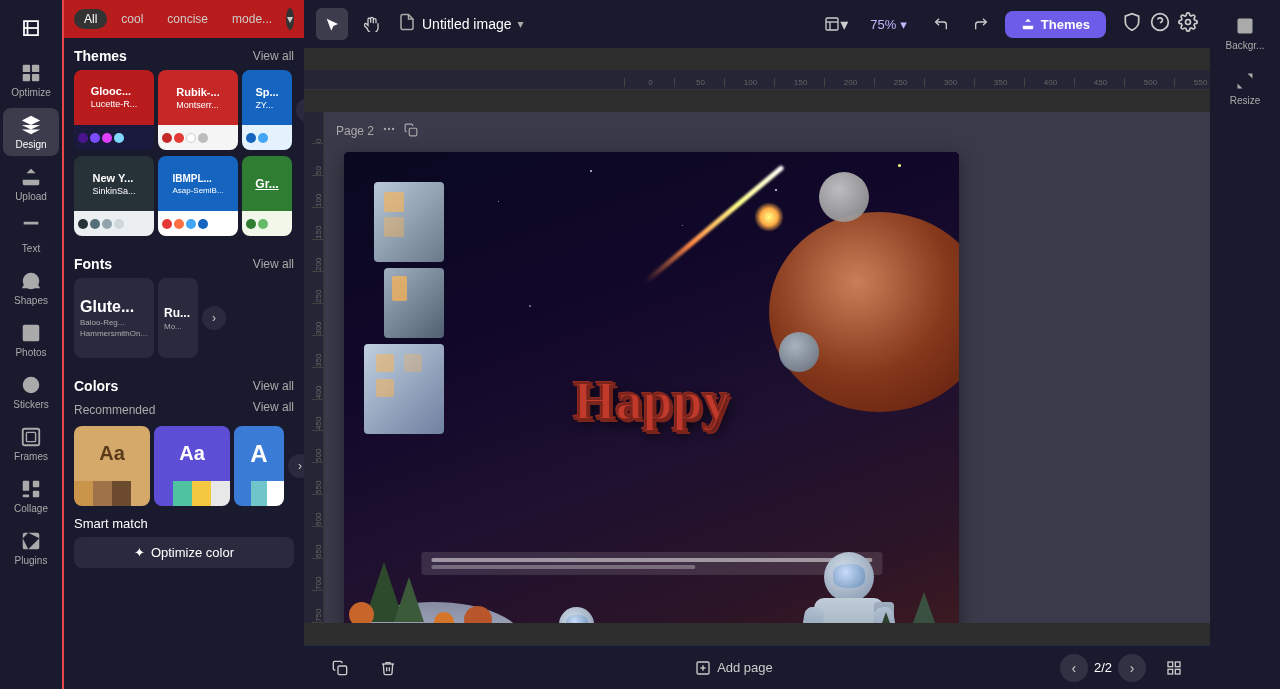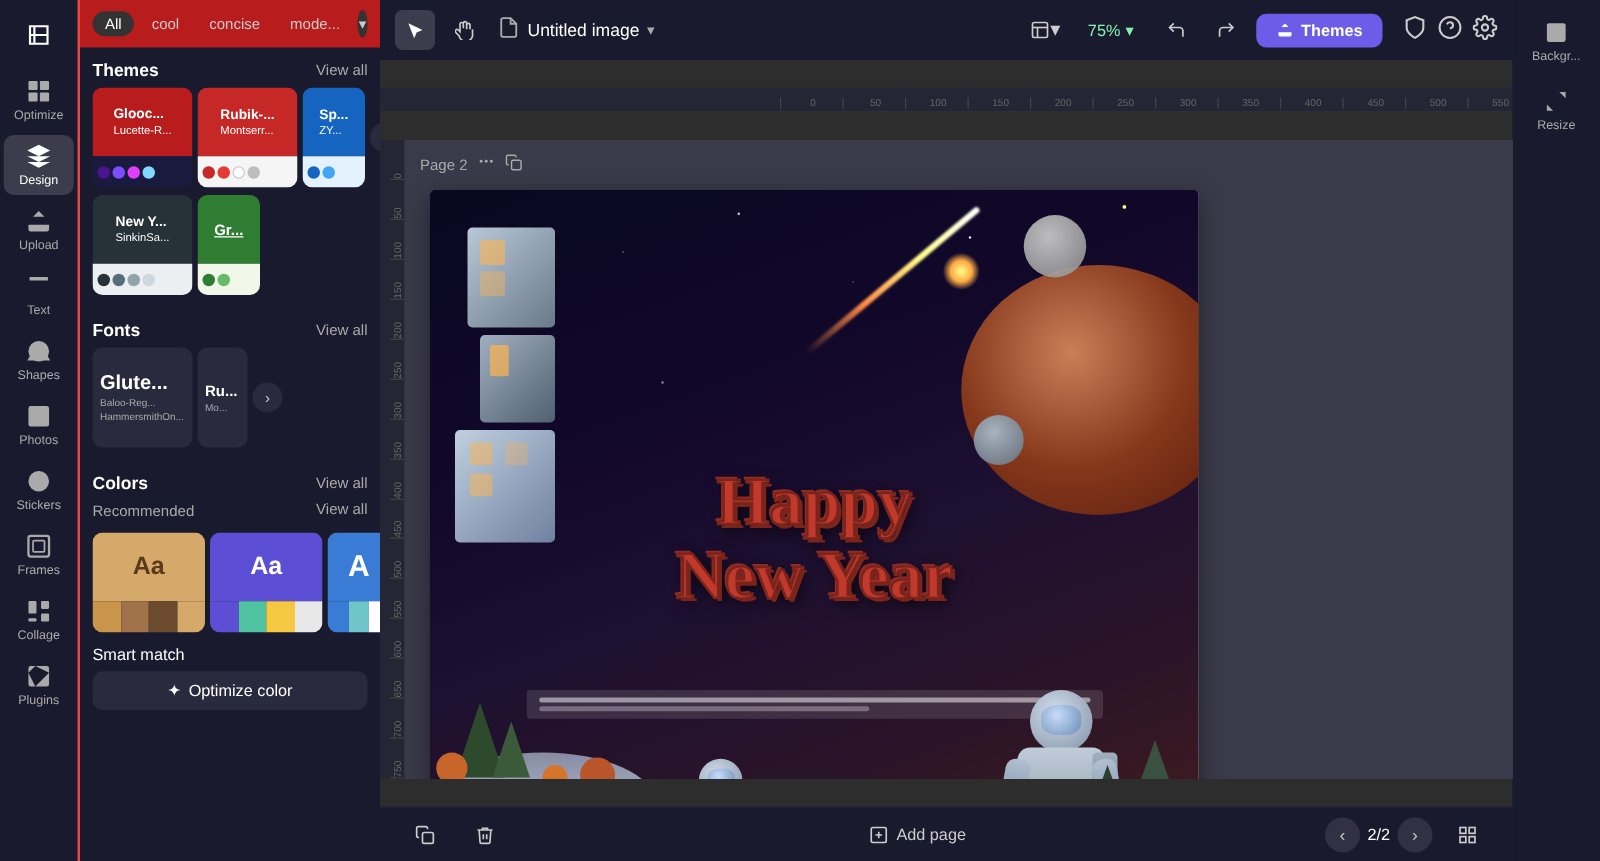--- a/index.html
+++ b/index.html
@@ -146,21 +146,21 @@
       flex-direction: column;
       justify-content: center;
       padding: 6px;
       cursor: pointer;
       flex-shrink: 0;
       overflow: hidden;
     }
     .font-name { color: #fff; font-size: 16px; font-weight: 700; }
     .font-sub { color: #aaa; font-size: 8px; margin-top: 2px; }
     .color-card {
-      width: 90px;
+      width: 76px;
       height: 80px;
       border-radius: 8px;
       overflow: hidden;
       cursor: pointer;
       flex-shrink: 0;
       position: relative;
     }
     .color-card-bg {
       width: 100%;
       height: 55px;
@@ -237,21 +237,21 @@
     }
     .tool-btn.active { background: rgba(255,255,255,0.15); color: #fff; }
     .zoom-btn {
       display: flex;
       align-items: center;
       gap: 4px;
       padding: 4px 10px;
       background: transparent;
       border: none;
       border-radius: 6px;
-      color: #86efac;
+      color: #c4b5fd;
       font-size: 13px;
       cursor: pointer;
     }
     .export-btn {
       display: flex;
       align-items: center;
       gap: 6px;
       padding: 6px 16px;
       background: #6c5ce7;
       border: none;
@@ -581,20 +581,33 @@
     <div class="theme-card">
       <div class="theme-card-top" style="background:#263238; color:#fff;">
         <span style="font-size:11px; font-weight:800;">New Y...<br><span style="font-size:9px; font-weight:400;">SinkinSa...</span></span>
       </div>
       <div class="theme-card-bottom" style="background:#eceff1;">
         <div class="color-dots">
           <div class="color-dot" style="background:#263238;"></div>
           <div class="color-dot" style="background:#546e7a;"></div>
           <div class="color-dot" style="background:#90a4ae;"></div>
           <div class="color-dot" style="background:#cfd8dc;"></div>
+        </div>
+      </div>
+    </div>
+    <div class="theme-card">
+      <div class="theme-card-top" style="background:#1565c0; color:#fff;">
+        <span style="font-size:10px; font-weight:800;">IBMPL...<br><span style="font-size:8px; font-weight:400;">Asap-SemiB...</span></span>
+      </div>
+      <div class="theme-card-bottom" style="background:#fff;">
+        <div class="color-dots">
+          <div class="color-dot" style="background:#e53935;"></div>
+          <div class="color-dot" style="background:#ff7043;"></div>
+          <div class="color-dot" style="background:#42a5f5;"></div>
+          <div class="color-dot" style="background:#1565c0;"></div>
         </div>
       </div>
     </div>
     <div class="theme-card" style="width:50px;">
       <div class="theme-card-top" style="background:#2e7d32; color:#fff;">
         <span style="font-size:12px; font-weight:800;text-decoration:underline;">Gr...</span>
       </div>
       <div class="theme-card-bottom" style="background:#f1f8e9;">
         <div class="color-dots">
           <div class="color-dot" style="background:#2e7d32;"></div>
@@ -853,21 +866,20 @@
             <div style="position:absolute;bottom:60px;left:20px;width:0;height:0;border-left:20px solid transparent;border-right:20px solid transparent;border-bottom:60px solid #2d4a2d;"></div>
             <div style="position:absolute;bottom:60px;left:50px;width:0;height:0;border-left:15px solid transparent;border-right:15px solid transparent;border-bottom:45px solid #3a5a3a;"></div>
 
             <div style="position:absolute;bottom:55px;left:5px;width:25px;height:25px;background:#c8652a;border-radius:50%;"></div>
             <div style="position:absolute;bottom:50px;left:90px;width:20px;height:20px;background:#d4752a;border-radius:50%;"></div>
             <div style="position:absolute;bottom:48px;left:120px;width:28px;height:28px;background:#b8552a;border-radius:50%;"></div>
           </div>
 
           <div style="position:absolute;top:220px;left:50%;transform:translateX(-50%);text-align:center;font-weight:900;font-size:54px;color:#c0392b;text-shadow:3px 3px 0 #7b241c,-2px -2px 0 #922b21,4px 4px 12px rgba(0,0,0,0.9);line-height:1.1;width:90%;font-family:'Georgia',serif;-webkit-text-stroke:2px #7b241c;">
             <span>Happy</span><br>
-            <span>New Year</span>
           </div>
 
           <div style="position:absolute;top:400px;left:50%;transform:translateX(-50%);width:75%;background:rgba(255,255,255,0.12);padding:6px 10px;border-radius:3px;">
             <div style="height:4px;background:rgba(255,255,255,0.5);border-radius:2px;margin-bottom:3px;"></div>
             <div style="height:4px;background:rgba(255,255,255,0.3);border-radius:2px;width:60%;"></div>
           </div>
 
           <div style="position:absolute;bottom:20px;right:60px;width:100px;height:190px;">
 
             <div style="position:absolute;top:0;left:25px;width:50px;height:50px;background:radial-gradient(circle at 40% 35%,#d0dce8,#8090a8);border-radius:50%;"></div>

